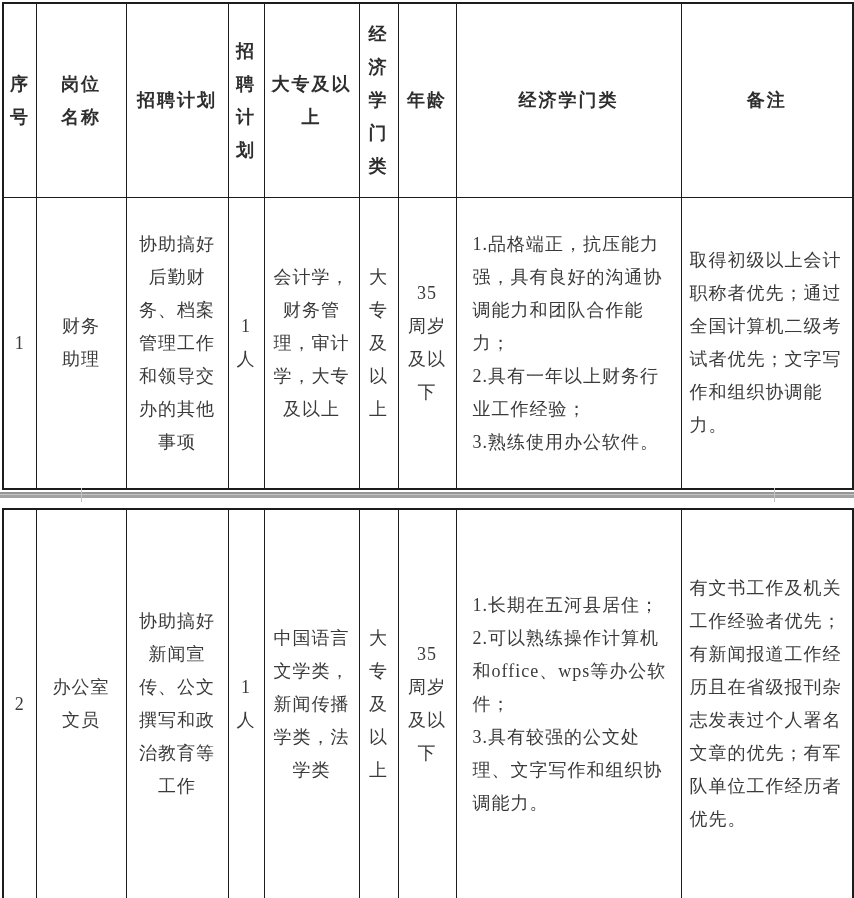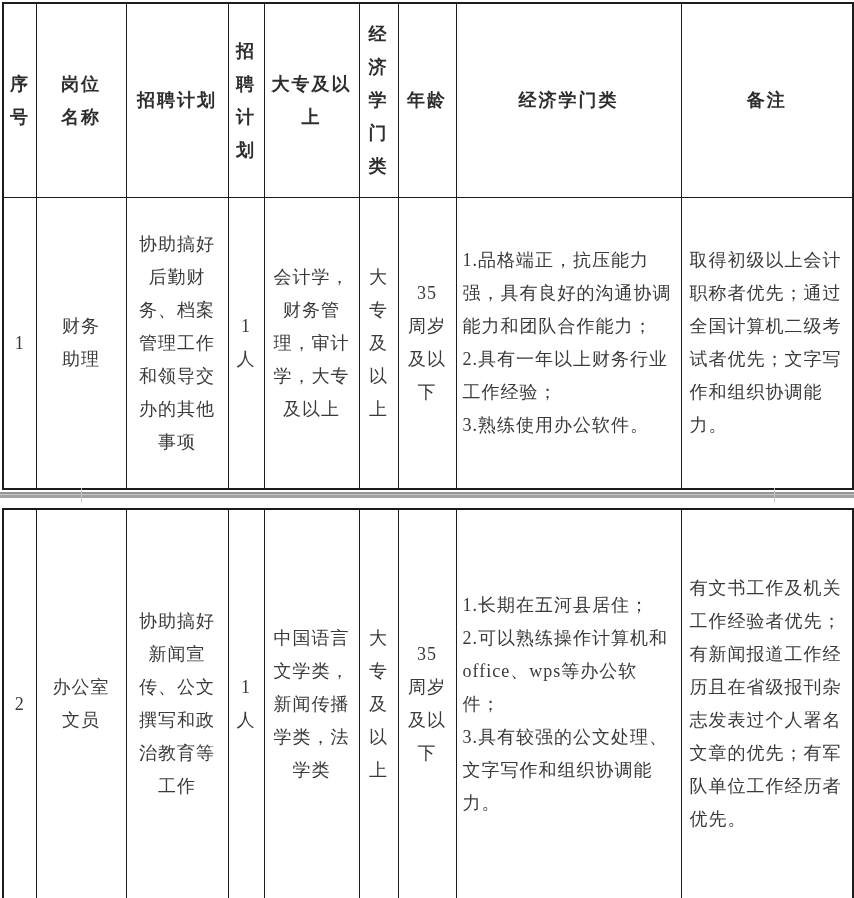--- a/index.html
+++ b/index.html
@@ -40,21 +40,21 @@
     word-break: normal;
   }
   tr.header-row td {
     height: 193px;
     font-weight: bold;
     letter-spacing: 2px;
     color: #2e2e2e;
   }
   tr.data-row-1 td { height: 290px; }
   tr.data-row-2 td { height: 388px; }
-  td.align-left { text-align: left; }
+  td.align-left { text-align: left; padding-left: 16px; }
   td.pad-wide { padding: 0 8px; }
   
   col.c-no    { width: 33px; }
   col.c-name  { width: 90px; }
   col.c-intro { width: 102px; }
   col.c-count { width: 36px; }
   col.c-major { width: 95px; }
   col.c-edu   { width: 39px; }
   col.c-age   { width: 58px; }
   col.c-cond  { width: 225px; }

